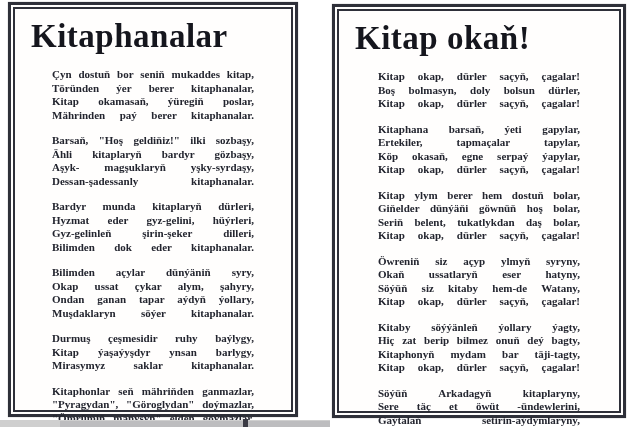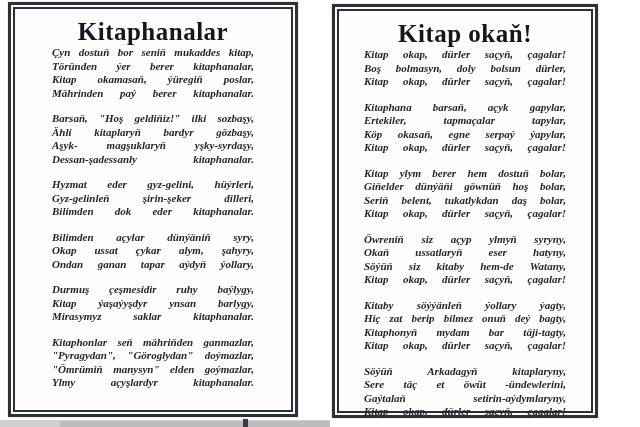--- a/index.html
+++ b/index.html
@@ -12,47 +12,46 @@
     overflow: hidden;
   }
 
   .page {
     position: absolute;
     background: #fffefd;
     border: 3px solid #2e3039;
     box-shadow: 0 0 1px rgba(0,0,0,.4);
   }
   .page-left  { left: 8px;   top: 2px; width: 290px; height: 415px; }
-  .page-right { left: 332px; top: 4px; width: 266px; height: 414px; }
+  .page-right { left: 332px; top: 4px; width: 294px; height: 414px; }
 
   .frame-inner {
     position: absolute;
     left: 2px; top: 2px; right: 2px; bottom: 2px;
     border: 2px solid #2e3039;
     padding: 7px 16px 0 16px;
   }
 
   .poem-title {
-    text-align: center;
     font-weight: bold;
-    font-size: 25px;
+    font-size: 33px;
     letter-spacing: .5px;
     color: #15161d;
-    margin: 2px 0 0 0;
+    margin: 2px 0 13px 0;
   }
 
   .stanzas {
     width: 202px;
     margin: 0 auto;
     font-weight: bold;
     font-size: 11px;
     line-height: 13.5px;
     color: #23252f;
   }
-  .stanza { margin-bottom: 12px; font-style: italic; }
+  .stanza { margin-bottom: 12px; }
   .line {
     white-space: nowrap;
     text-align: justify;
     text-align-last: justify;
   }
 
   
   .scan-strip   { position: absolute; left: 0; bottom: 0; width: 330px; height: 7px; background: #cfcfcf; }
   .scan-strip-2 { position: absolute; left: 60px; bottom: 0; width: 270px; height: 6px; background: #bdbdbf; }
   .scan-tick    { position: absolute; left: 243px; bottom: 0; width: 5px; height: 8px; background: #3a3a44; }
@@ -70,28 +69,30 @@
           <div class="line">Kitap okamasaň, ýüregiň poslar,</div>
           <div class="line">Mährinden paý berer kitaphanalar.</div>
         </div>
         <div class="stanza">
           <div class="line">Barsaň, "Hoş geldiňiz!" ilki sozbaşy,</div>
           <div class="line">Ähli kitaplaryň bardyr gözbaşy,</div>
           <div class="line">Aşyk- magşuklaryň yşky-syrdaşy,</div>
           <div class="line">Dessan-şadessanly kitaphanalar.</div>
         </div>
         <div class="stanza">
+          <div class="line">Bardyr munda kitaplaryň dürleri,</div>
           <div class="line">Hyzmat eder gyz-gelini, hüýrleri,</div>
           <div class="line">Gyz-gelinleň şirin-şeker dilleri,</div>
           <div class="line">Bilimden dok eder kitaphanalar.</div>
         </div>
         <div class="stanza">
           <div class="line">Bilimden açylar dünýäniň syry,</div>
           <div class="line">Okap ussat çykar alym, şahyry,</div>
           <div class="line">Ondan ganan tapar aýdyň ýollary,</div>
+          <div class="line">Muşdaklaryn söýer kitaphanalar.</div>
         </div>
         <div class="stanza">
           <div class="line">Durmuş çeşmesidir ruhy baýlygy,</div>
           <div class="line">Kitap ýaşaýyşdyr ynsan barlygy,</div>
           <div class="line">Mirasymyz saklar kitaphanalar.</div>
         </div>
         <div class="stanza">
           <div class="line">Kitaphonlar seň mähriňden ganmazlar,</div>
           <div class="line">"Pyragydan", "Göroglydan" doýmazlar,</div>
           <div class="line">"Ömrümiň manysyn" elden goýmazlar,</div>
@@ -105,21 +106,21 @@
 <div class="page page-right">
   <div class="frame-inner">
     <h1 class="poem-title">Kitap okaň!</h1>
     <div class="stanzas">
         <div class="stanza">
           <div class="line">Kitap okap, dürler saçyň, çagalar!</div>
           <div class="line">Boş bolmasyn, doly bolsun dürler,</div>
           <div class="line">Kitap okap, dürler saçyň, çagalar!</div>
         </div>
         <div class="stanza">
-          <div class="line">Kitaphana barsaň, açyk gapylar,</div>
+          <div class="line">Kitaphana barsaň, ýeti gapylar,</div>
           <div class="line">Ertekiler, tapmaçalar tapylar,</div>
           <div class="line">Köp okasaň, egne serpaý ýapylar,</div>
           <div class="line">Kitap okap, dürler saçyň, çagalar!</div>
         </div>
         <div class="stanza">
           <div class="line">Kitap ylym berer hem dostuň bolar,</div>
           <div class="line">Giňelder dünýäňi göwnüň hoş bolar,</div>
           <div class="line">Seriň belent, tukatlykdan daş bolar,</div>
           <div class="line">Kitap okap, dürler saçyň, çagalar!</div>
         </div>

